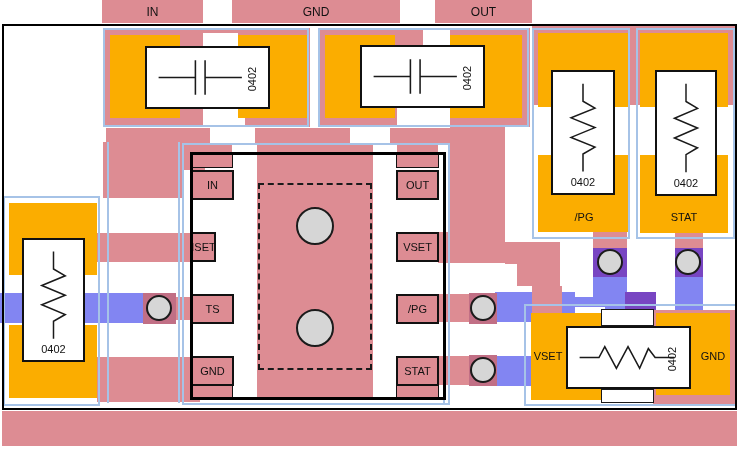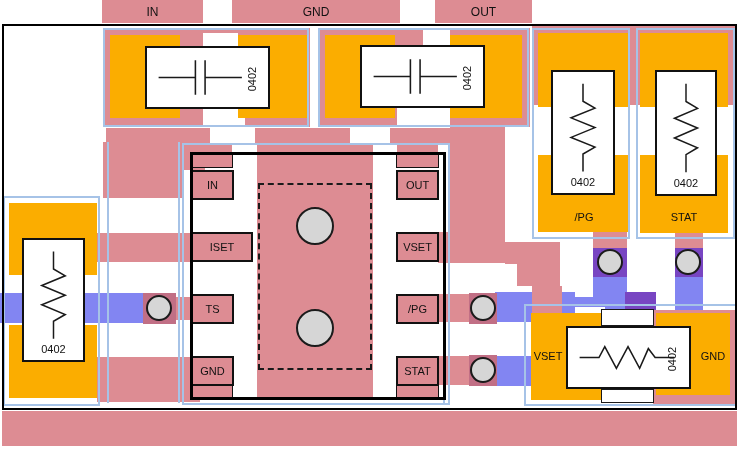--- a/index.html
+++ b/index.html
@@ -116,21 +116,21 @@
 
   <div class="iccol" style="left:257px;top:152px;width:116px;height:248px;"></div>
   <div class="dashpad" style="left:258px;top:183px;width:114px;height:187px;"></div>
   <div class="stub" style="left:190px;top:152px;width:43px;height:16px;"></div>
   <div class="stub" style="left:396px;top:152px;width:43px;height:16px;"></div>
   <div class="stub" style="left:190px;top:384px;width:43px;height:16px;"></div>
   <div class="stub" style="left:396px;top:384px;width:43px;height:16px;"></div>
   <div class="pin" style="left:191px;top:170px;width:43px;height:30px;">
       <span>IN</span>
     </div>
-  <div class="pin" style="left:191px;top:232px;width:62px;height:30px;">
+  <div class="pin" style="left:191px;top:232px;width:25px;height:30px;">
       <span>ISET</span>
     </div>
   <div class="pin" style="left:191px;top:294px;width:43px;height:30px;align-items:center;">
       <span>TS</span>
     </div>
   <div class="pin" style="left:191px;top:356px;width:43px;height:30px;">
       <span>GND</span>
     </div>
   <div class="pin" style="left:396px;top:170px;width:43px;height:30px;">
       <span>OUT</span>

